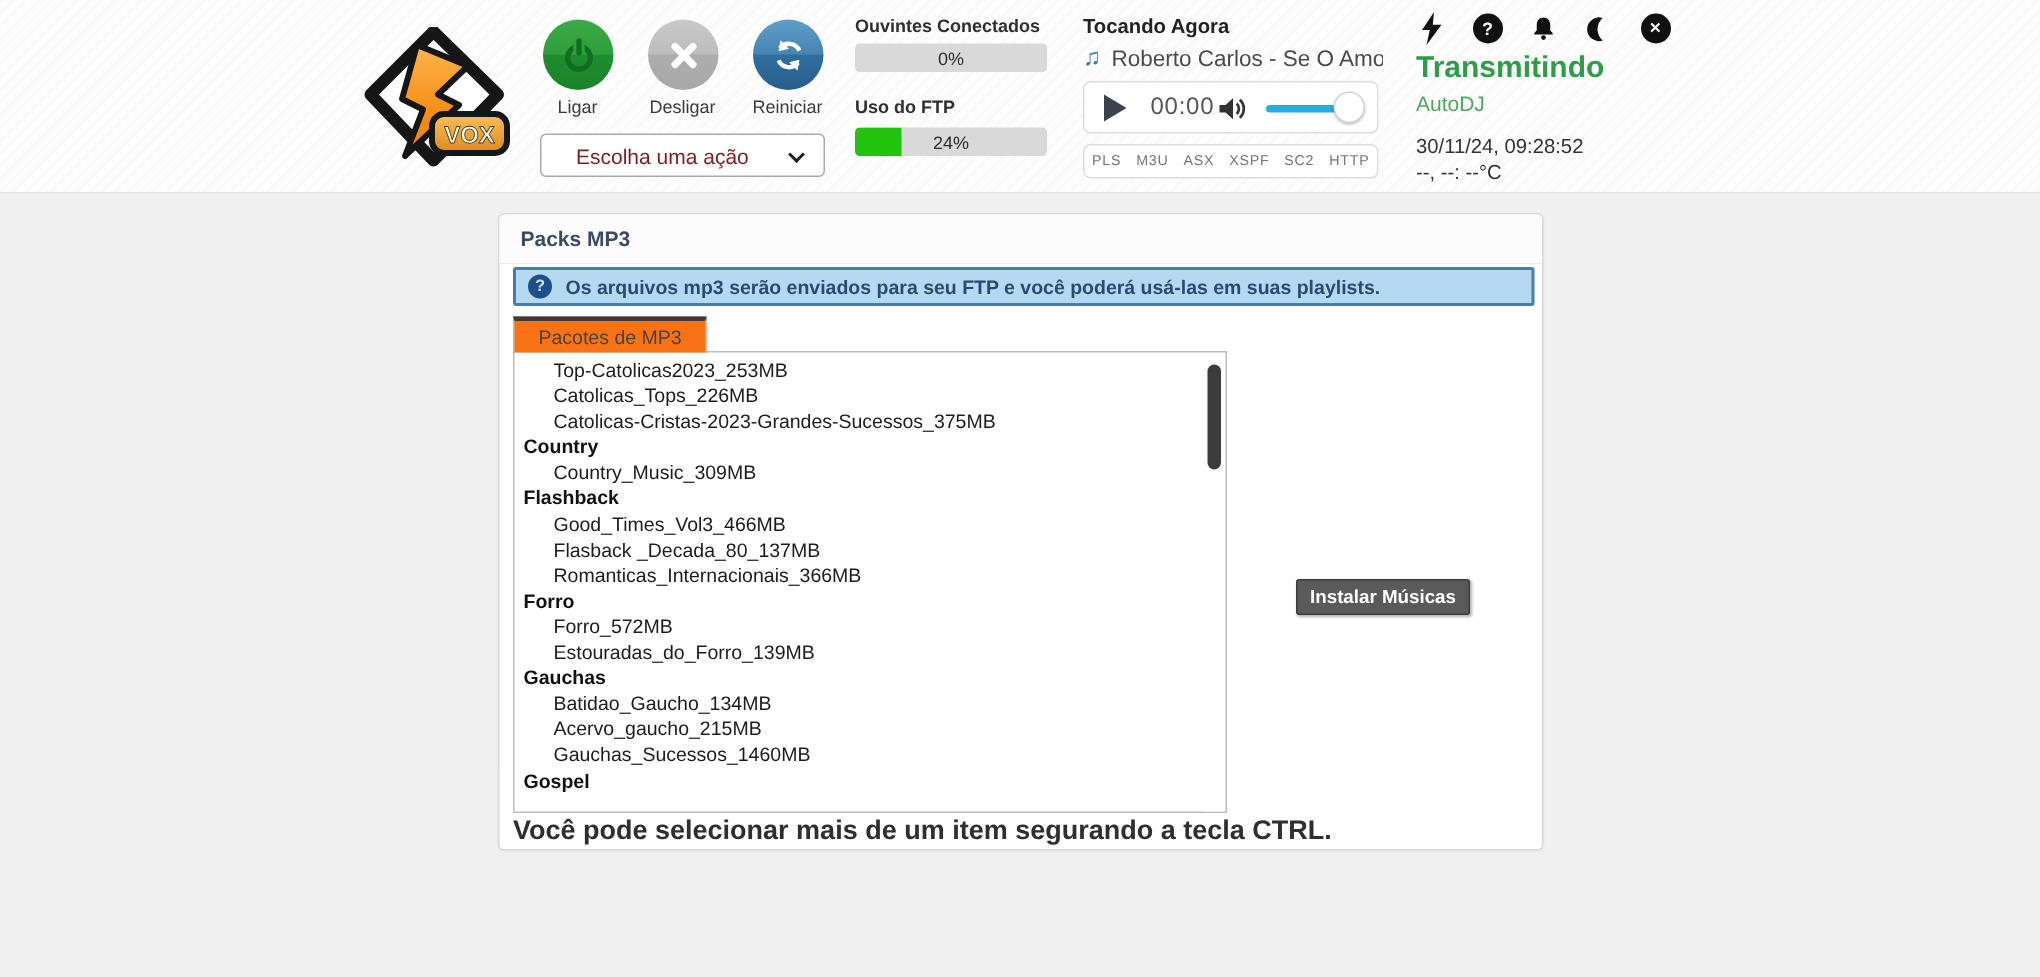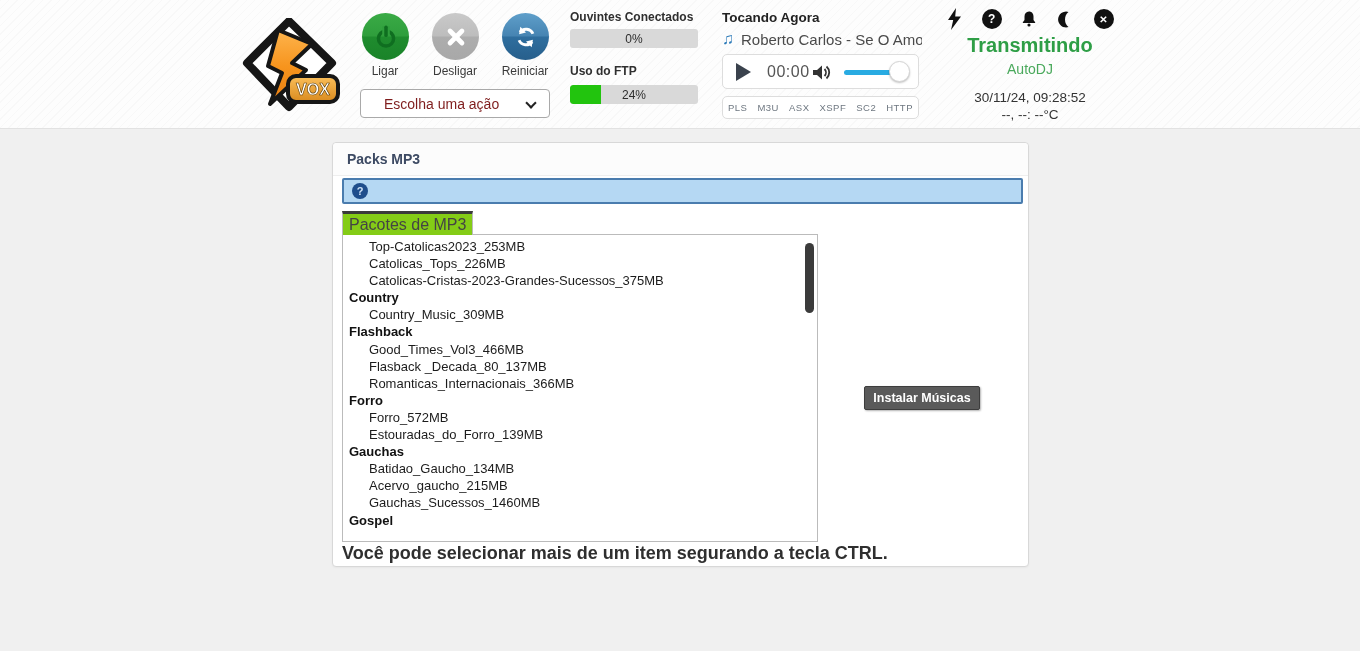--- a/index.html
+++ b/index.html
@@ -49,39 +49,39 @@
   .formats { position:absolute; left:722px; top:96px; width:197px; height:23px; background:#fff;
     border:1px solid #ddd; border-radius:5px; display:flex; align-items:center; justify-content:space-around; }
   .fmt { font-size:9.5px; color:#6e7780; letter-spacing:.5px; cursor:pointer; }
 
   .util-icons { position:absolute; left:944px; top:8px; width:170px; height:22px; display:flex;
     justify-content:space-between; align-items:center; }
   .uicon { width:21px; height:21px; display:flex; align-items:center; justify-content:center; cursor:pointer; }
   .circle-glyph { width:20px; height:20px; border-radius:50%; background:#111; color:#fff;
     display:flex; align-items:center; justify-content:center; font-size:12px; font-weight:bold; }
 
-  .status-block { position:absolute; left:944px; top:34px; width:172px; text-align:center; }
+  .status-block { position:absolute; left:944px; top:34px; width:172px; }
   .st-state { font-size:20px; font-weight:bold; color:#2e9e46; }
   .st-mode { font-size:14px; color:#4aa95c; margin-top:4px; }
   .st-date { font-size:13.5px; color:#333; margin-top:13px; }
   .st-weather { font-size:13.5px; color:#333; margin-top:2px; }
 
   
   .panel { position:absolute; left:332px; top:142px; width:697px; height:425px; background:#fff;
     border:1px solid #d8d8d8; border-radius:4px; box-shadow:0 1px 2px rgba(0,0,0,.04); }
   .panel-title { height:33px; display:flex; align-items:center; padding-left:14px; font-size:14px;
     font-weight:bold; color:#3d4a63; background:#fcfcfc; border-bottom:1px solid #eee; border-radius:4px 4px 0 0; }
   .info-bar { position:absolute; left:9px; top:35px; width:681px; height:26px; background:#b5d8f3;
     border:2px solid #4a7cae; border-radius:2px; display:flex; align-items:center; gap:9px; padding-left:8px; }
   .info-icon { width:16px; height:16px; border-radius:50%; background:#1f4e8c; color:#cfe3f7;
     display:flex; align-items:center; justify-content:center; font-size:11px; font-weight:bold; flex:0 0 16px; }
   .info-text { font-size:13px; font-weight:bold; color:#2b4a72; }
-  .tab { position:absolute; left:9px; top:68px; height:24px; background:#84cc16; border:1px solid #bbb;
+  .tab { position:absolute; left:9px; top:68px; height:24px; background:#f97316; border:1px solid #bbb;
     border-top:3px solid #3a3a3a; border-bottom:none; display:flex; align-items:center;
-    padding:0 6px; font-size:16px; color:#444; z-index:2; cursor:pointer; }
+    padding:0 16px; font-size:13px; color:#444; z-index:2; cursor:pointer; }
   .listbox { position:absolute; left:9px; top:91px; width:476px; height:308px; background:#fff;
     border:1px solid #bbb; overflow:hidden; padding:3px 14px 0 6px; }
   .list-group { font-size:13px; font-weight:bold; color:#111; line-height:17.1px; white-space:nowrap; cursor:default; }
   .list-item { font-size:13px; color:#1c1c1c; line-height:17.1px; padding-left:20px; white-space:nowrap; cursor:pointer; }
   .scroll-track { position:absolute; right:1px; top:1px; width:13px; height:306px; background:#fff; }
   .scroll-thumb { position:absolute; right:2px; top:7px; width:9px; height:70px; background:#3b3b3b; border-radius:5px; cursor:grab; }
   .install-btn { position:absolute; left:531px; top:243px; width:116px; height:24px; background:#5a5a5a;
     border:1px solid #3d3d3d; border-radius:2px; color:#fff; font-size:12.5px; font-weight:bold;
     display:flex; align-items:center; justify-content:center; cursor:pointer; box-shadow:1px 1px 2px rgba(0,0,0,.3); }
   .panel-footer { position:absolute; left:9px; top:400px; font-size:18px; font-weight:bold; color:#2f2f2f; }
@@ -218,20 +218,21 @@
       <div class="st-date">30/11/24, 09:28:52</div>
       <div class="st-weather">--, --: --°C</div>
     </div>
   </header>
 
   <section class="panel">
     <div class="panel-title">Packs MP3</div>
 
     <div class="info-bar">
       <span class="info-icon">?</span>
+      <span class="info-text">Os arquivos mp3 serão enviados para seu FTP e você poderá usá-las em suas playlists.</span>
     </div>
 
     <div class="tab">Pacotes de MP3</div>
 
     <div class="listbox" role="listbox">
       <div>
           <div class="list-item">Top-Catolicas2023_253MB</div>
           <div class="list-item">Catolicas_Tops_226MB</div>
           <div class="list-item">Catolicas-Cristas-2023-Grandes-Sucessos_375MB</div>
           <div class="list-group">Country</div>

